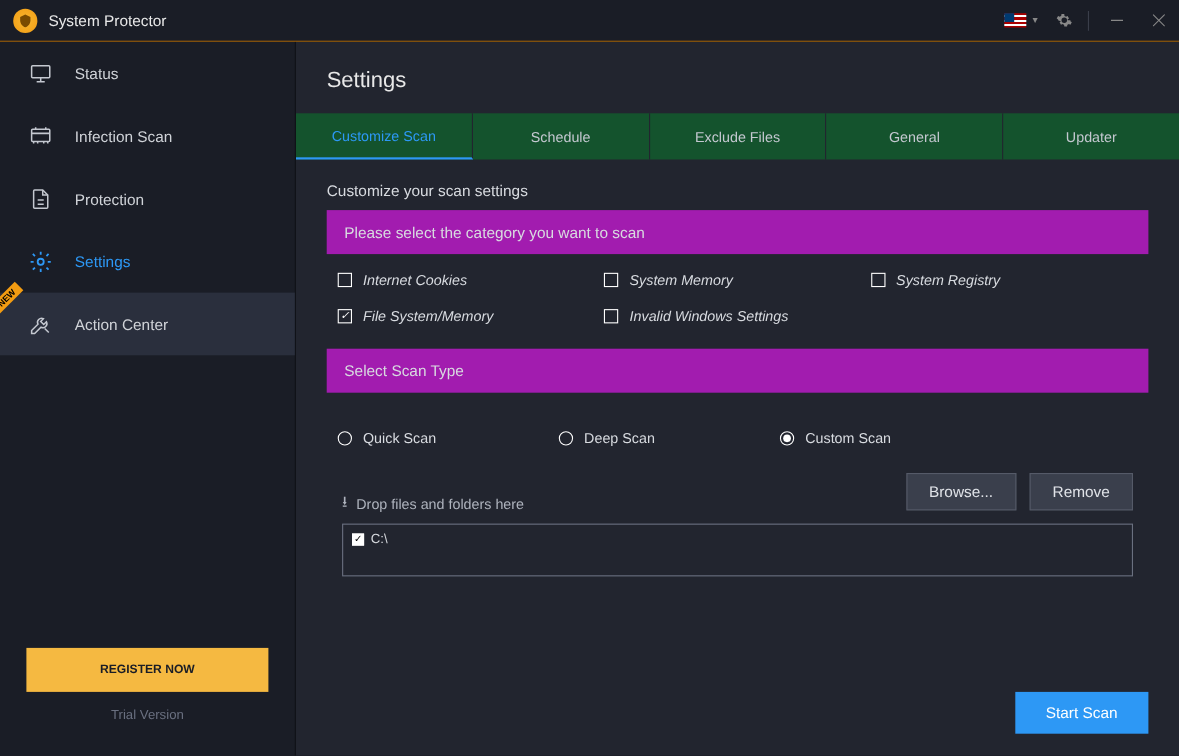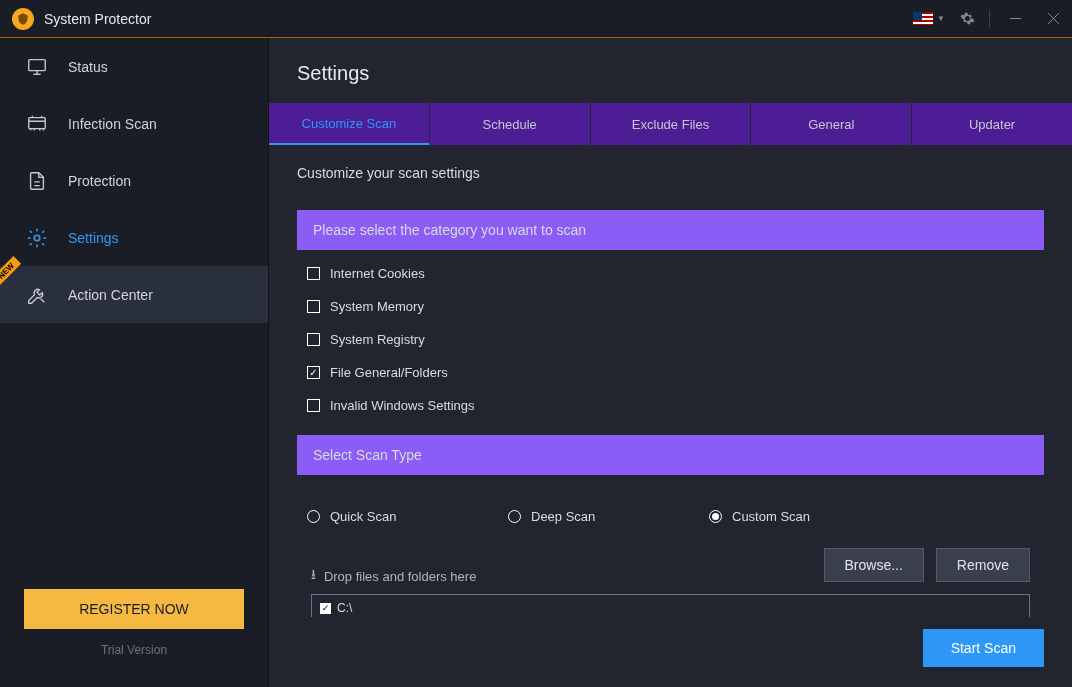--- a/index.html
+++ b/index.html
@@ -28,36 +28,36 @@
 .nav-item.active { color: #2d98f5; }
 .nav-item.actioncenter { background: #2a2f3d; }
 .nav-icon { width: 26px; height: 26px; margin-right: 18px; display: flex; align-items: center; justify-content: center; color: #c4c8d0; }
 .nav-item.active .nav-icon { color: #2d98f5; }
 .nav-label { font-size: 14px; color: #d0d3d8; }
 .nav-item.active .nav-label { color: #2d98f5; }
 .new-badge { position: absolute; left: -2px; top: -2px; transform: rotate(-45deg); background: #f39c12; color: #000; font-size: 8px; font-weight: bold; padding: 1px 6px; transform-origin: left top; }
 .nav-item.actioncenter .new-badge { left: 0; top: 12px; transform: rotate(-45deg) translate(-6px,-6px); }
 
 .sidebar-footer { text-align: center; padding: 0 24px 30px; }
-.register-btn { width: 100%; height: 40px; background: #f5b941; border: none; color: #1a1d26; font-weight: 400; font-size: 14px; cursor: pointer; margin-bottom: 14px; }
+.register-btn { width: 100%; height: 40px; background: #f5b941; border: none; color: #1a1d26; font-weight: 700; font-size: 11px; cursor: pointer; margin-bottom: 14px; }
 .trial { font-size: 12px; color: #6a7080; }
 
 
 .content { flex: 1; background: #22252f; display: flex; flex-direction: column; overflow: hidden; }
 .page-header { padding: 24px 28px 18px; }
 .page-title { font-size: 20px; font-weight: 400; color: #e8e8e8; }
-.tabs { display: flex; height: 42px; background: #4c1d95; }
+.tabs { display: flex; height: 42px; background: #14532d; }
 .tab { flex: 1; display: flex; align-items: center; justify-content: center; font-size: 13px; color: #c4c8d0; cursor: pointer; border-right: 1px solid #22252f; }
 .tab:last-child { border-right: none; }
 .tab.active { color: #2d98f5; border-bottom: 2px solid #2d98f5; }
 
 .scroll { flex: 1; overflow-y: auto; padding: 20px 28px 20px 28px; }
-.subtitle { font-size: 14px; color: #d8dbe0; margin-bottom: 29px; }
-.section-header { background: #8b5cf6; padding: 12px 16px; font-size: 14px; color: #d8dbe0; margin-bottom: 16px; }
-.check-grid { display: grid; grid-template-columns: 1fr; gap: 18px 0; padding: 0 10px 22px; }
+.subtitle { font-size: 14px; color: #d8dbe0; margin-bottom: 10px; }
+.section-header { background: #a21caf; padding: 12px 16px; font-size: 14px; color: #d8dbe0; margin-bottom: 16px; }
+.check-grid { display: grid; grid-template-columns: 1fr 1fr 1fr; gap: 18px 0; padding: 0 10px 22px; font-style: italic; }
 .check-row { display: flex; align-items: center; }
 .checkbox { width: 13px; height: 13px; border: 1px solid #fff; margin-right: 10px; display: flex; align-items: center; justify-content: center; flex-shrink: 0; cursor: pointer; }
 .checkbox.checked::after { content: '✓'; font-size: 10px; color: #fff; line-height: 1; }
 .check-label { font-size: 13px; color: #d8dbe0; }
 
 .radio-row { display: flex; gap: 1px; padding: 18px 10px 24px; }
 .radio-item { display: flex; align-items: center; width: 200px; }
 .radio { width: 13px; height: 13px; border: 1.5px solid #fff; border-radius: 50%; margin-right: 10px; display: flex; align-items: center; justify-content: center; cursor: pointer; }
 .radio.selected::after { content: ''; width: 7px; height: 7px; background: #fff; border-radius: 50%; }
 .radio-label { font-size: 13px; color: #d8dbe0; }
@@ -196,21 +196,21 @@
           <div class="check-row">
             <span class="checkbox"></span>
             <span class="check-label">System Memory</span>
           </div>
           <div class="check-row">
             <span class="checkbox"></span>
             <span class="check-label">System Registry</span>
           </div>
           <div class="check-row">
             <span class="checkbox checked"></span>
-            <span class="check-label">File General/Folders</span>
+            <span class="check-label">File System/Memory</span>
           </div>
           <div class="check-row">
             <span class="checkbox"></span>
             <span class="check-label">Invalid Windows Settings</span>
           </div>
         </div>
 
         <div class="section-header">Select Scan Type</div>
         <div class="radio-row">
           <div class="radio-item">

